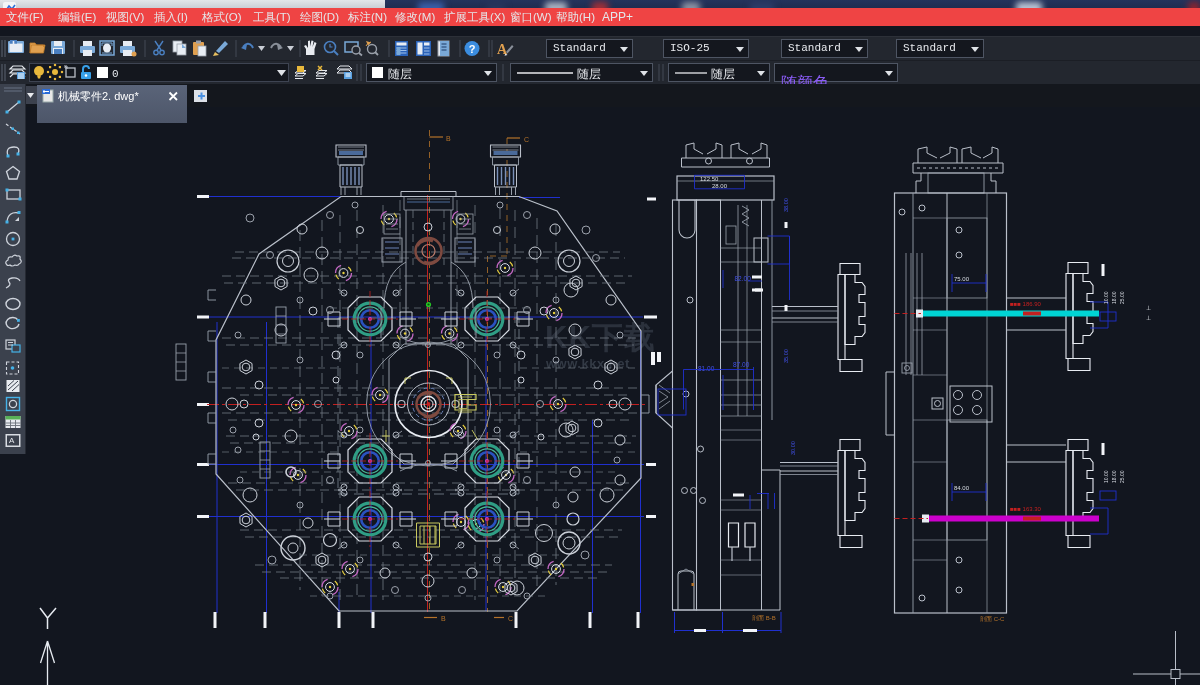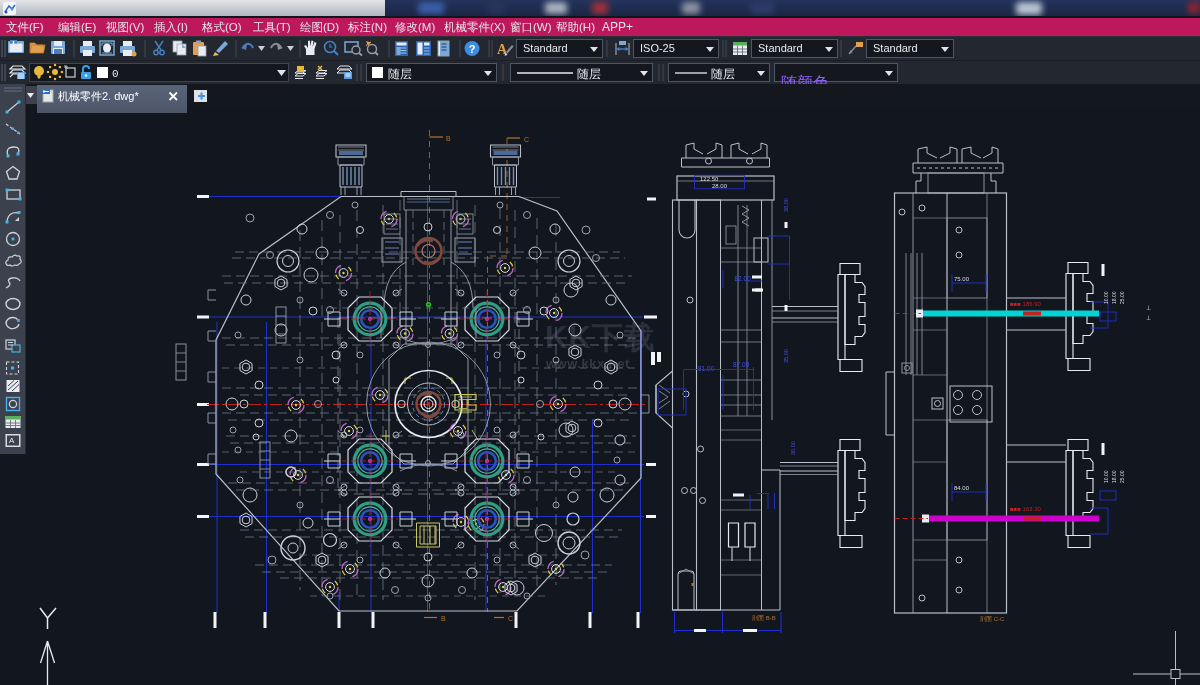--- a/index.html
+++ b/index.html
@@ -4,30 +4,30 @@
 <style>
   html,body{margin:0;padding:0;}
   body{width:1200px;height:685px;overflow:hidden;background:#12161f;font-family:"Liberation Sans",sans-serif;position:relative;}
   .abs{position:absolute;}
   #titlebar{left:0;top:0;width:1200px;height:17px;background:linear-gradient(#24335c,#1a2542);}
   #titleleft{left:0;top:0;width:385px;height:17px;background:linear-gradient(#e3e5e9 0%,#c6cad1 55%,#aeb4bd 100%);}
   #titleleft .txt{position:absolute;left:20px;top:1px;font-size:11px;color:#151b2a;white-space:nowrap;}
   #logo{left:3px;top:2px;width:13px;height:13px;background:#f4f5f7;border-radius:2px;}
   .blob{position:absolute;top:2px;filter:blur(3px);border-radius:3px;}
   #titleshadow{left:0;top:16px;width:1200px;height:2px;background:#10141c;}
-  #menubar{left:0;top:18px;width:1200px;height:18px;background:#be185d;color:#e4e6e9;font-size:11.5px;}
+  #menubar{left:0;top:8px;width:1200px;height:18px;background:#ef4444;color:#e4e6e9;font-size:11.5px;}
   #menubar span{position:absolute;top:2px;white-space:nowrap;}
   #tb1{left:0;top:36px;width:1200px;height:24px;background:#23272f;border-top:1px solid #2c3038;box-sizing:border-box;}
   #tb2{left:0;top:60px;width:1200px;height:24px;background:#23272f;border-top:1px solid #1b1e25;box-sizing:border-box;}
   .combo{position:absolute;background:#14171e;border:1px solid #4e5563;color:#e8eaee;font-size:11px;box-sizing:border-box;height:19px;}
   .combo .arr{position:absolute;right:4px;top:7px;width:0;height:0;border-left:4px solid transparent;border-right:4px solid transparent;border-top:5px solid #dfe2e7;}
-  .mono{font-family:Liberation Sans, sans-serif;}
+  .mono{font-family:Liberation Mono, monospace;margin-left:30px;}
   #tabbar{left:26px;top:84px;width:1174px;height:23px;background:#14171d;}
   #tabdrop{left:24px;top:86px;width:13px;height:18px;background:#3c414d;}
-  #tab{left:37px;top:85px;width:150px;height:28px;background:linear-gradient(#5a6479,#4d5669);color:#fff;font-size:11.5px;}
+  #tab{left:37px;top:85px;width:150px;height:38px;background:linear-gradient(#5a6479,#4d5669);color:#fff;font-size:11.5px;}
   #newtab{left:192px;top:87px;width:17px;height:17px;}
   #sidebar{left:0;top:84px;width:26px;height:370px;background:#3b414d;border-right:1px solid #262a33;box-sizing:border-box;}
   #canvas{left:0;top:107px;width:1200px;height:578px;background:#12161f;}
 </style>
 </head>
 <body>
 <div class="abs" id="canvas"></div>
 <div class="abs" id="titlebar">
   <div class="blob" style="left:418px;width:26px;height:12px;background:#3a5fa8;"></div>
   <div class="blob" style="left:487px;width:18px;height:12px;background:#27355c;"></div>
@@ -50,21 +50,21 @@
 <div class="abs" id="menubar">
   <span style="left:6px">文件(F)</span>
   <span style="left:58px">编辑(E)</span>
   <span style="left:106px">视图(V)</span>
   <span style="left:154px">插入(I)</span>
   <span style="left:202px">格式(O)</span>
   <span style="left:253px">工具(T)</span>
   <span style="left:300px">绘图(D)</span>
   <span style="left:348px">标注(N)</span>
   <span style="left:395px">修改(M)</span>
-  <span style="left:444px">机械零件(X)</span>
+  <span style="left:444px">扩展工具(X)</span>
   <span style="left:510px">窗口(W)</span>
   <span style="left:556px">帮助(H)</span>
   <span style="left:602px;font-size:12px">APP+</span>
 </div>
 <div class="abs" id="tb1">
   <svg width="1200" height="23">
       <line x1="2" y1="3" x2="2" y2="20" stroke="#4a505c" stroke-width="1.5"></line>
       <line x1="5" y1="3" x2="5" y2="20" stroke="#4a505c" stroke-width="1.5"></line>
       <rect x="8" y="4" width="16" height="12" rx="1" fill="#7aa9d8"></rect>
       <rect x="9.5" y="6.5" width="13" height="8.5" fill="#e8edf4"></rect>

